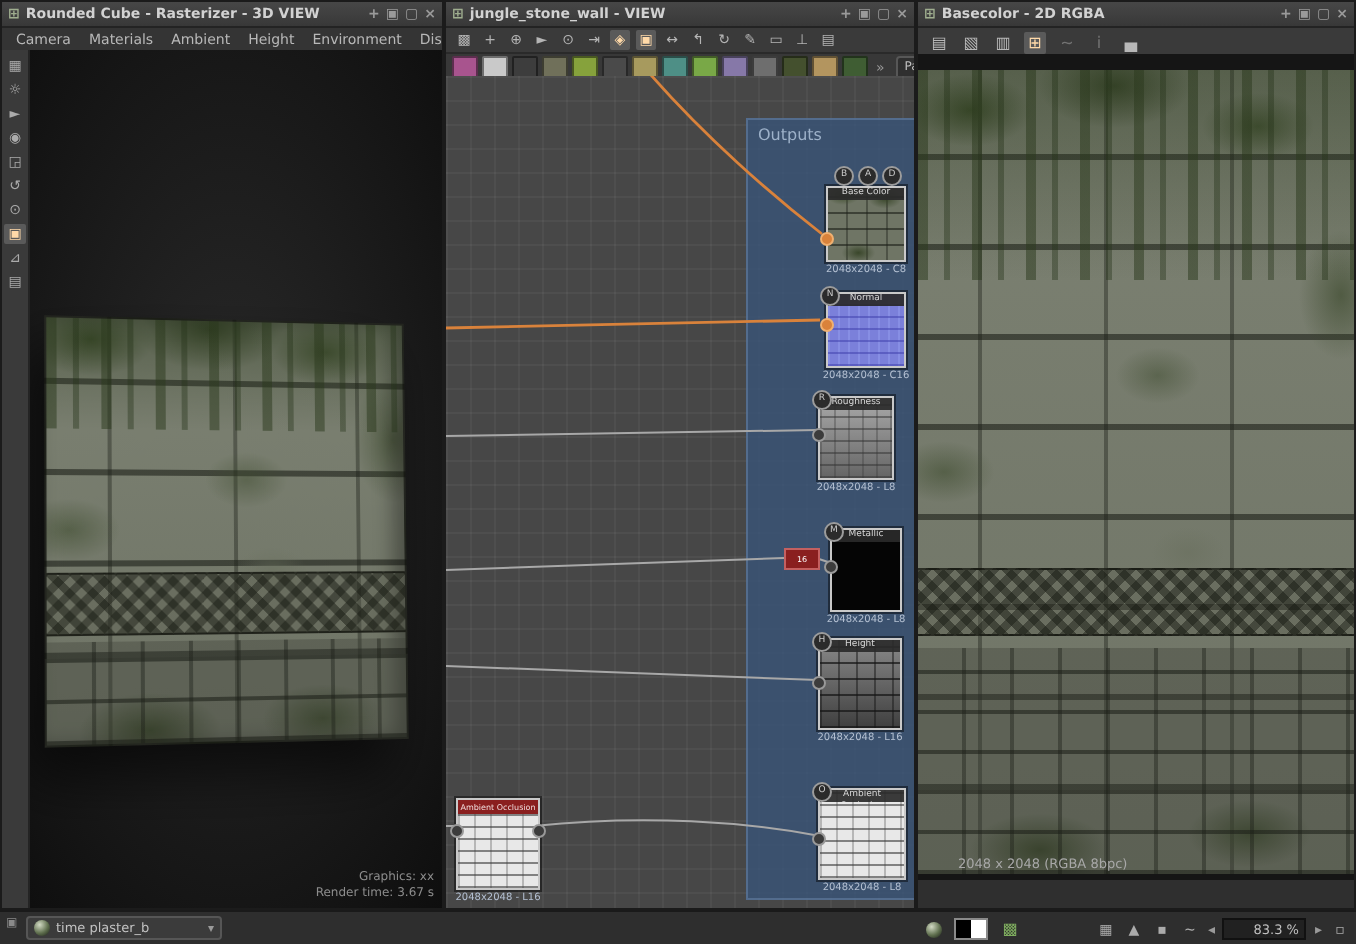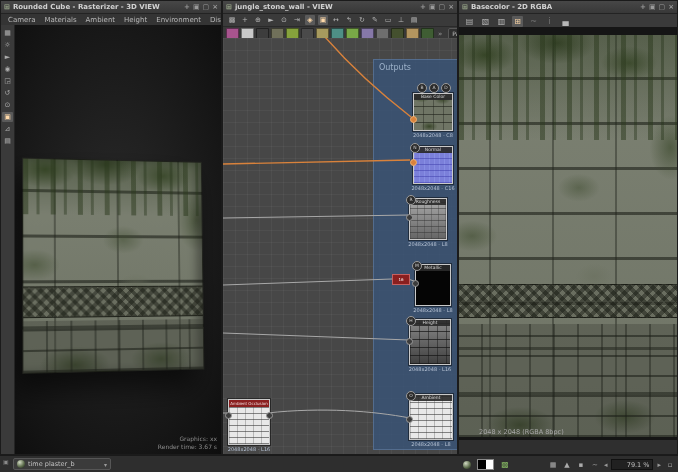--- a/index.html
+++ b/index.html
@@ -373,19 +373,19 @@
       <span class="checker icon">▩</span>
     </div>
     <div id="footer2d-right">
       <span style="display:flex;gap:4px;">
           <span class="icon ">▦</span>
           <span class="icon ">▲</span>
           <span class="icon ">▪</span>
           <span class="icon ">~</span>
         </span>
       <span class="zoom-arrow">◂</span>
-      <span id="zoom-box">79.1 %</span>
+      <span id="zoom-box">83.3 %</span>
       <span class="zoom-arrow">▸</span>
       <span class="icon" style="font-size:7px;color:#ababab;">▫</span>
     </div>
   </div>
 
 </div>
 
 </body></html>

